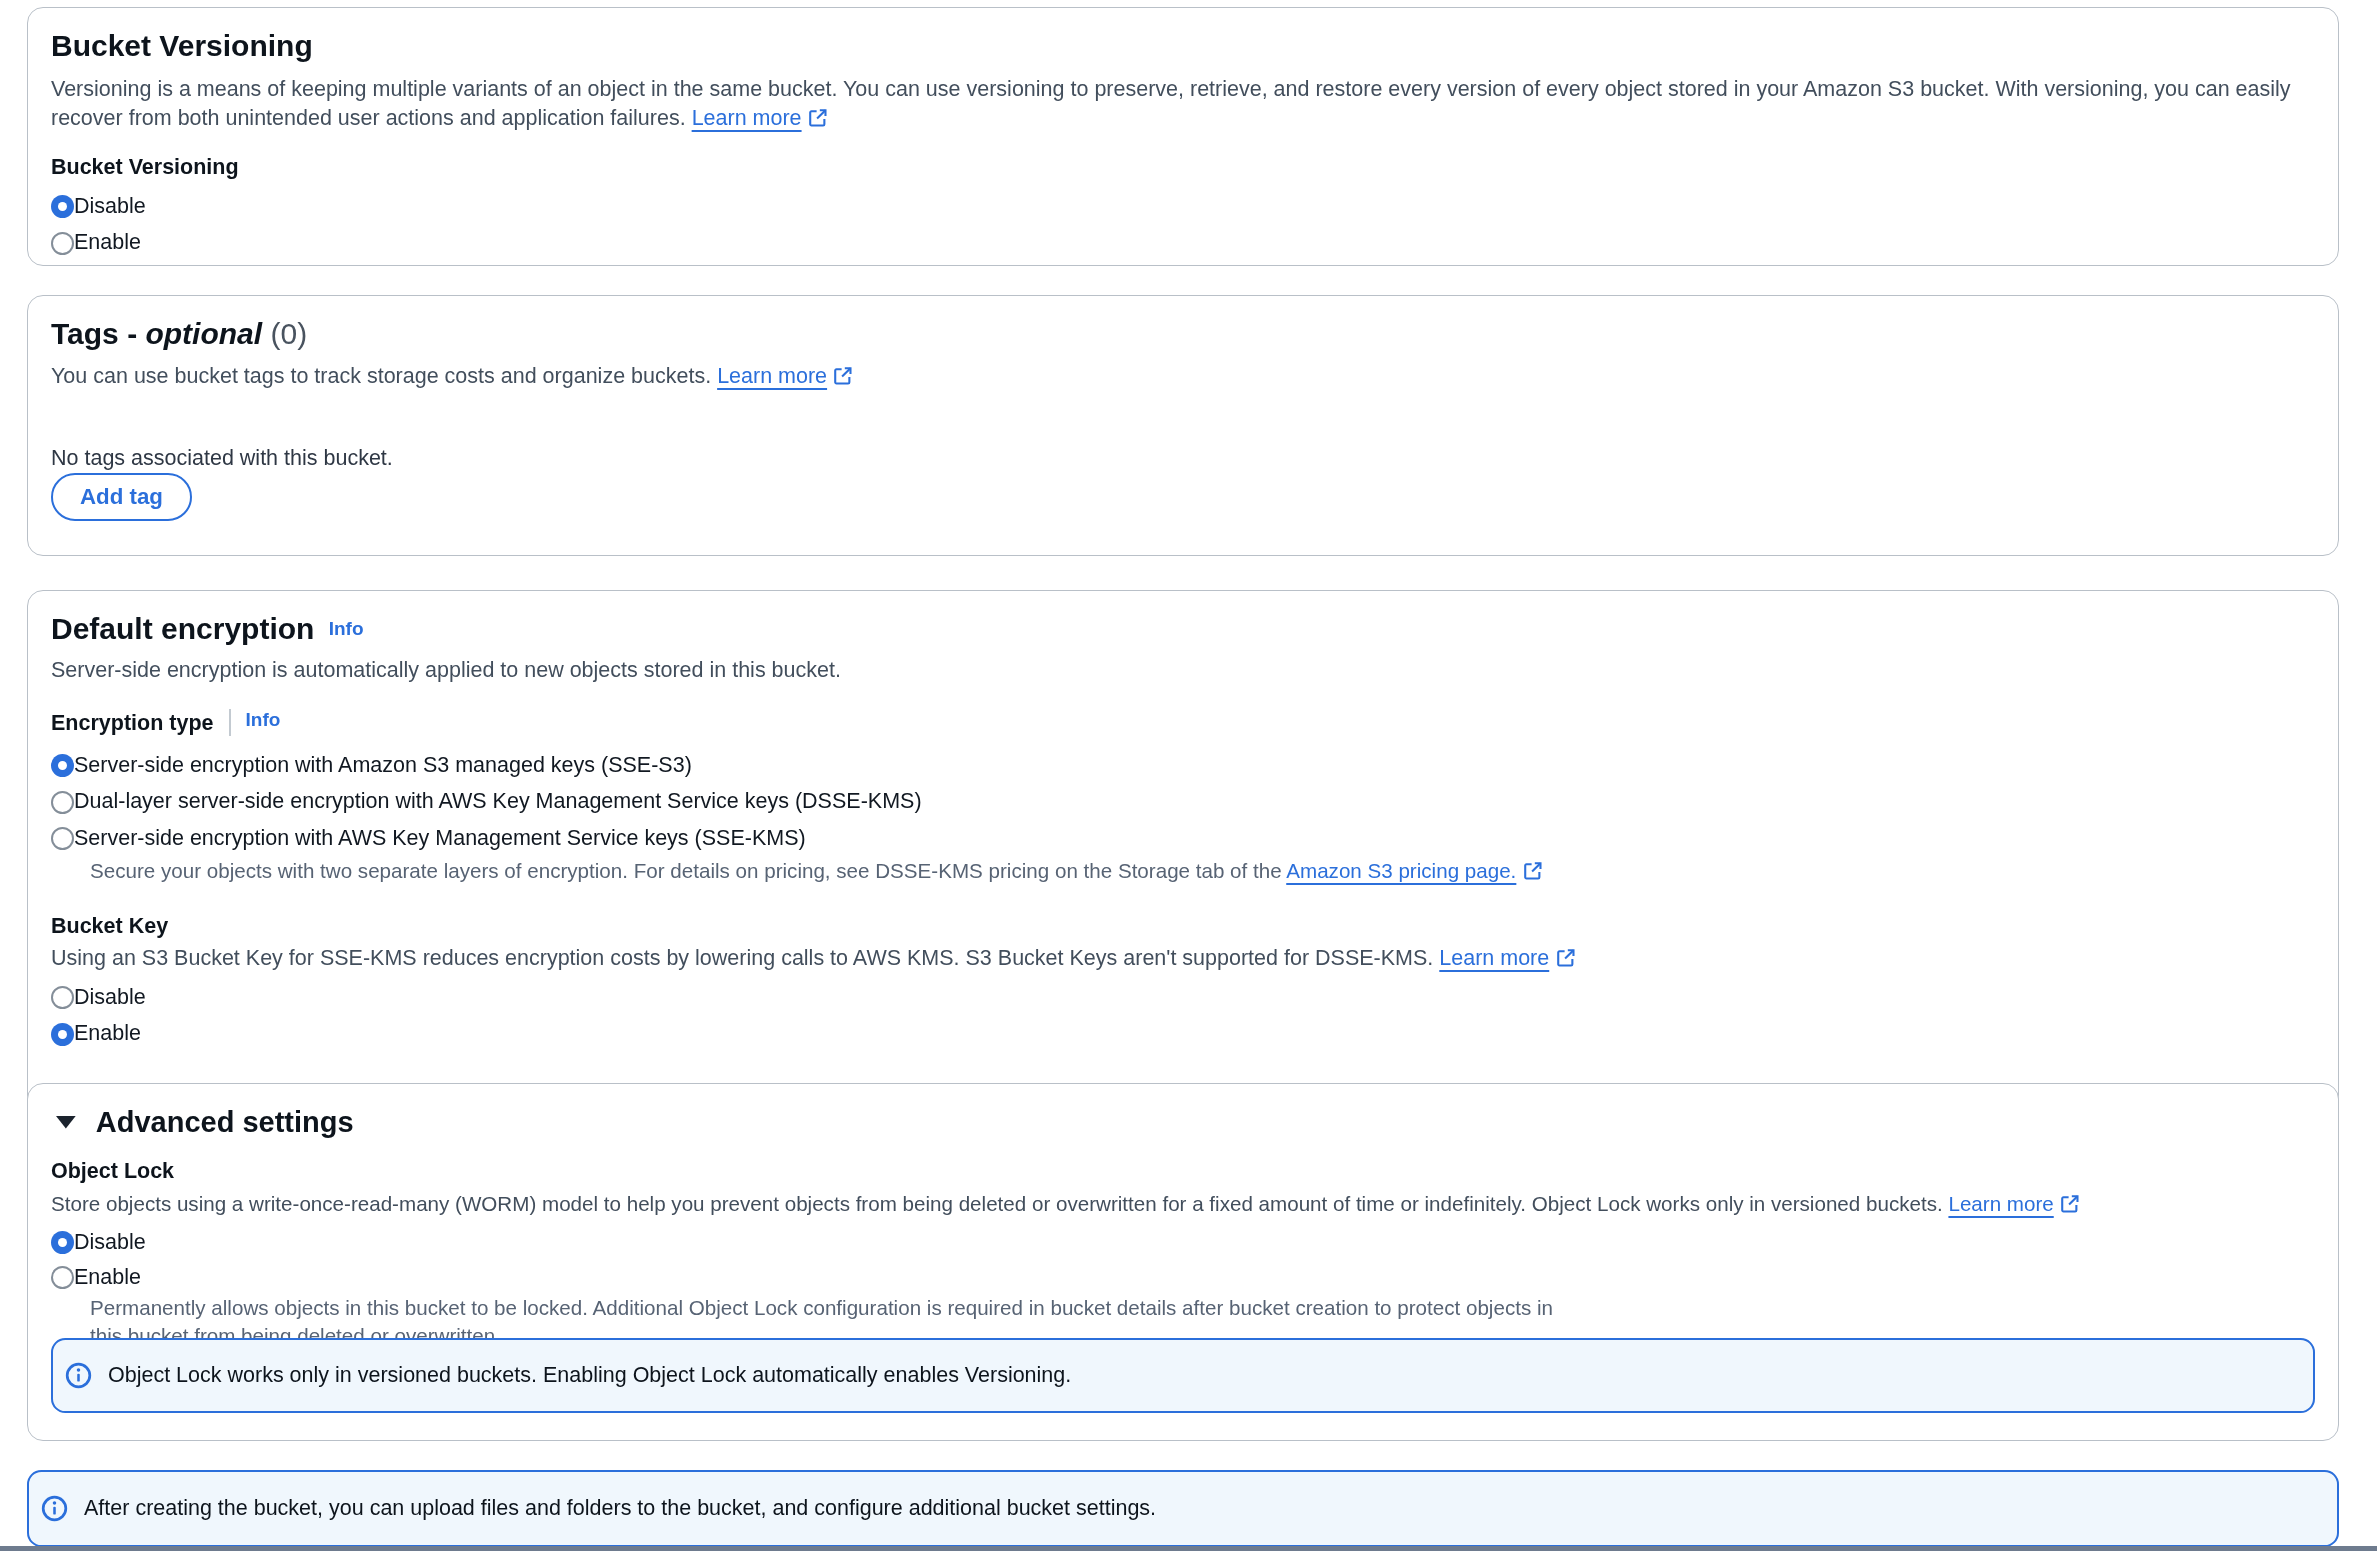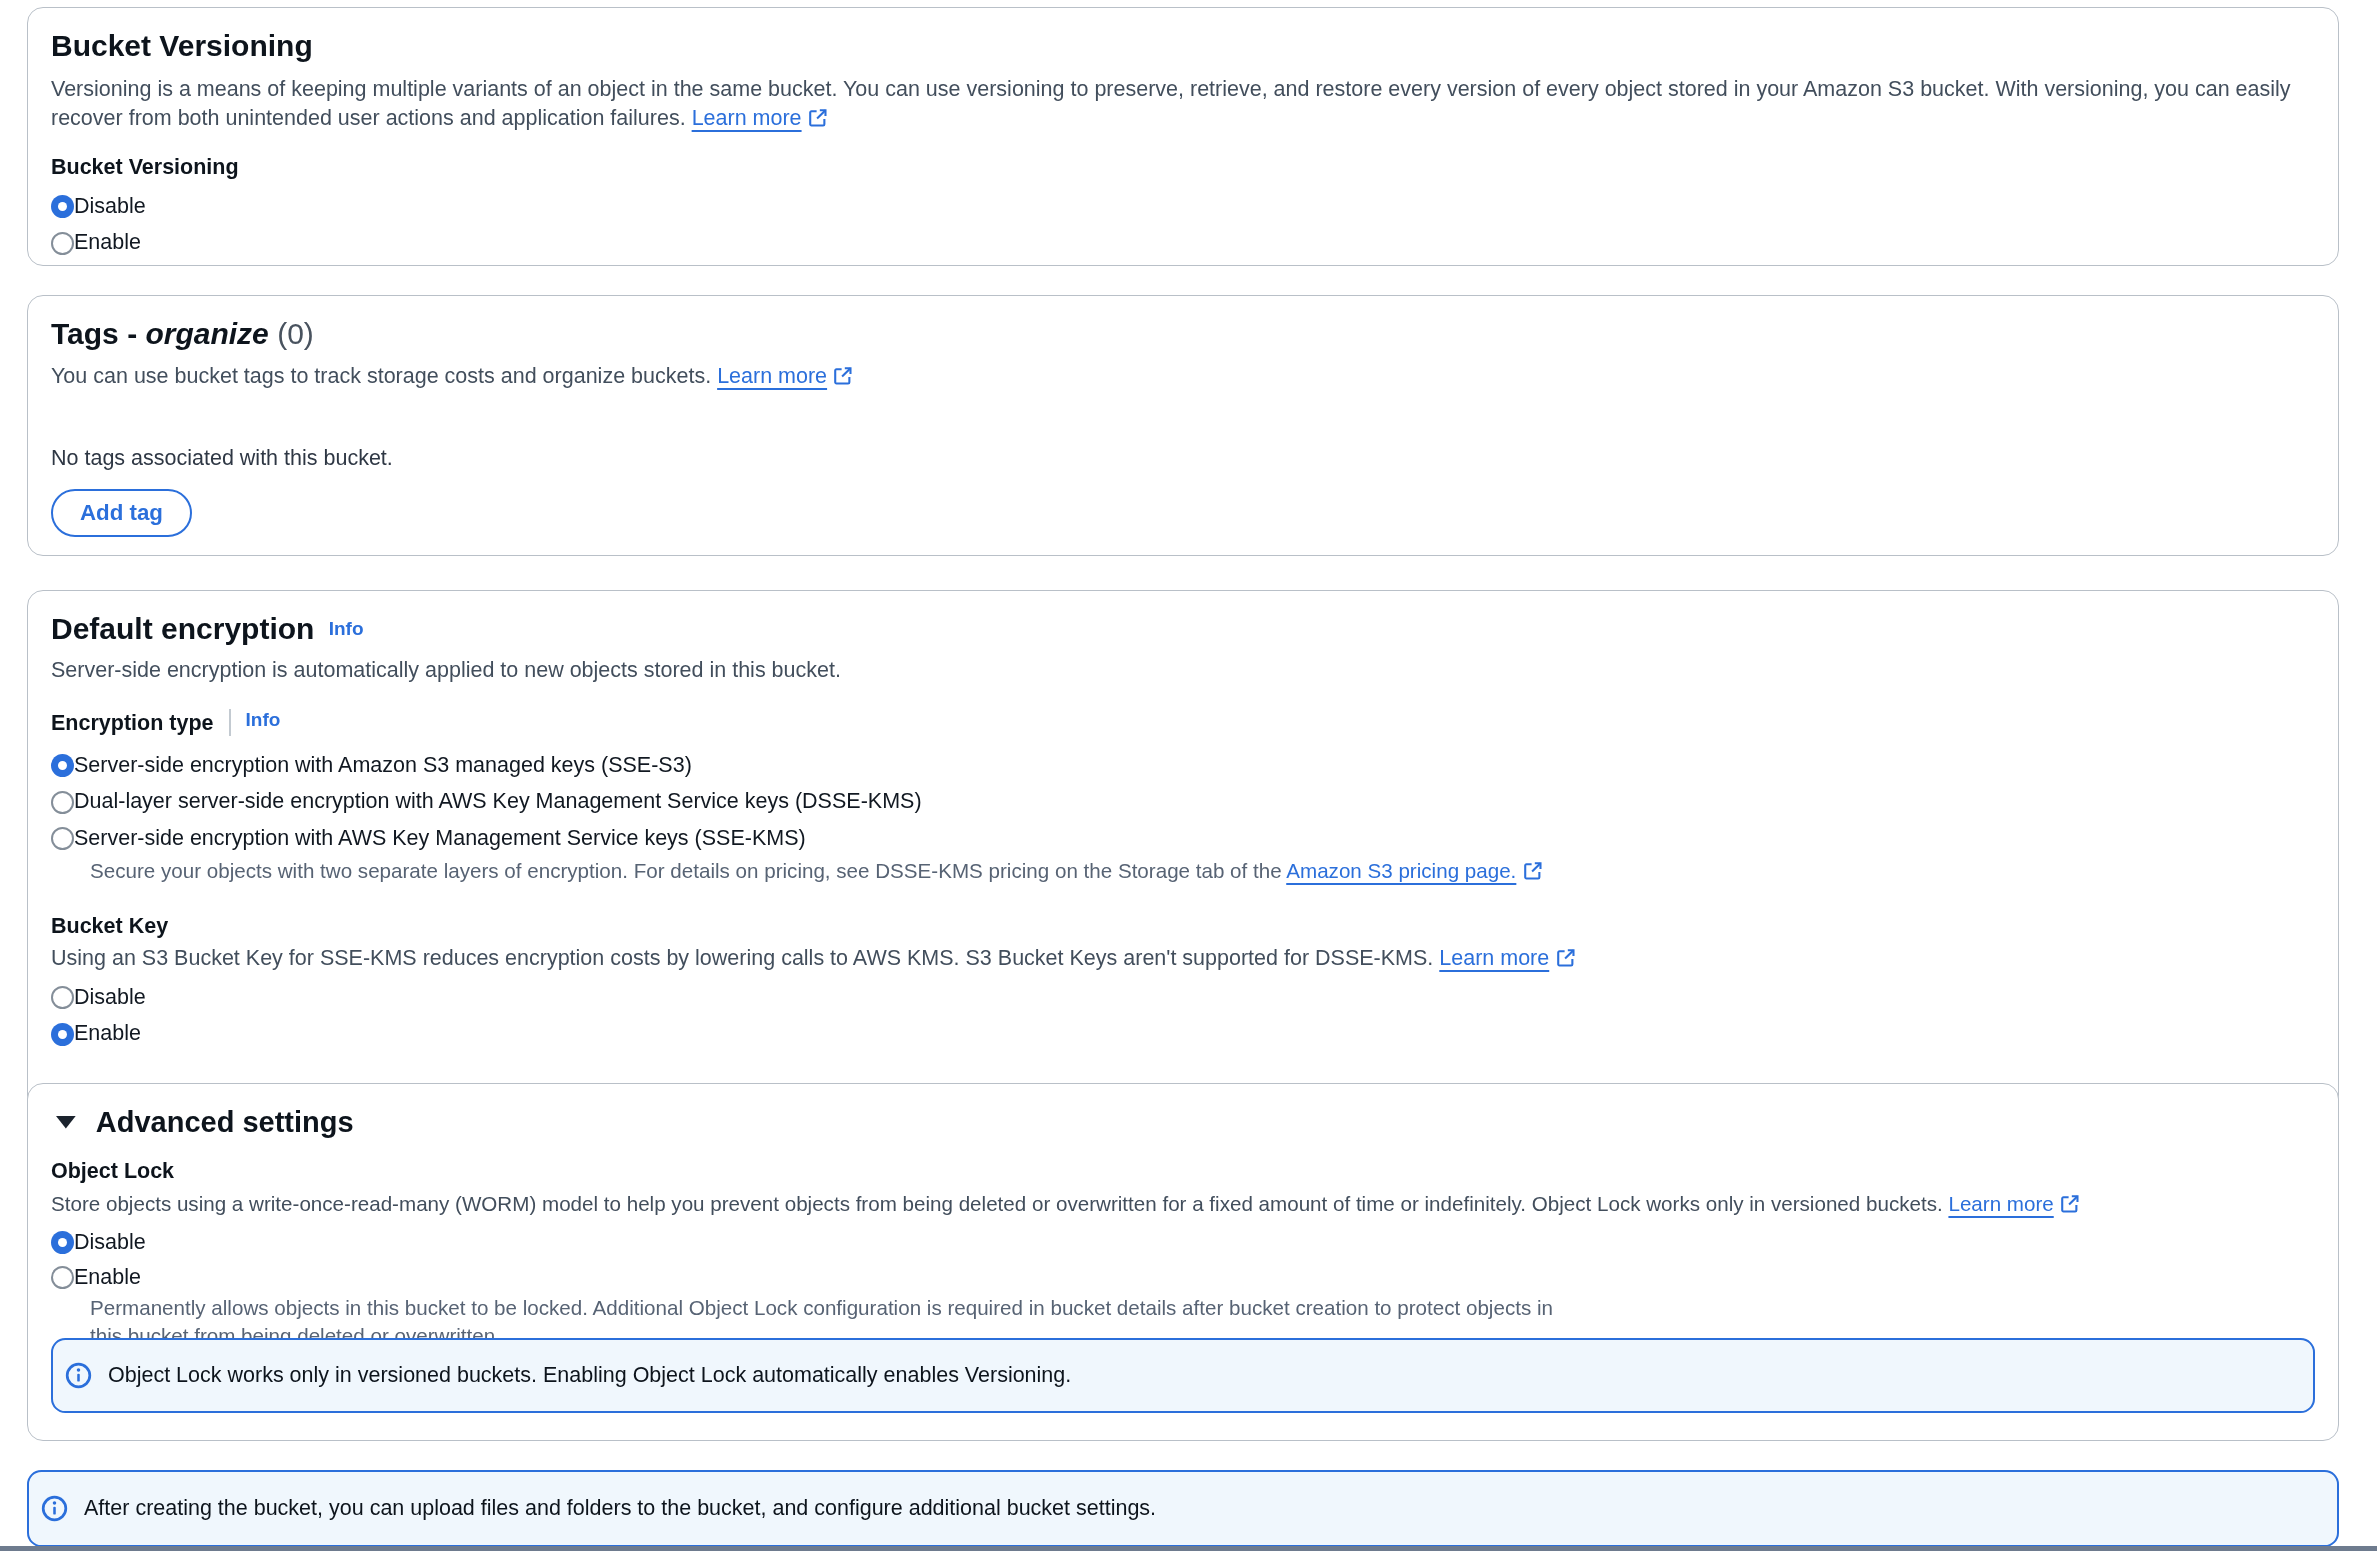--- a/index.html
+++ b/index.html
@@ -33,21 +33,21 @@
   .desc{margin:10.7px 0 0 0;font-size:21.5px;line-height:29.5px;color:var(--body-text);max-width:2261px;}
 
   .link{color:var(--accent);text-decoration:underline;text-decoration-thickness:1.8px;text-underline-offset:4.5px;cursor:pointer;white-space:nowrap;}
   .ext-icon{width:19.7px;height:19.7px;margin-left:6.3px;vertical-align:-2.7px;}
 
   .info-link{font-size:19px;font-weight:700;color:var(--accent);text-decoration:none;margin-left:14.3px;cursor:pointer;vertical-align:3.6px;}
   .vdivider{display:inline-block;width:1.8px;height:27px;background:#c3cad1;margin:0 14.3px 0 16px;vertical-align:-6.3px;}
 
   .field-label{font-size:21.5px;line-height:29.5px;font-weight:700;color:#0d141c;}
   .mt-22{margin-top:19.7px;} .mt-26{margin-top:23px;} .mt-30{margin-top:27px;}
-  .mt-58{margin-top:52px;} .mt-18{margin-top:16px;} .mt-3{margin-top:2.7px;}
+  .mt-58{margin-top:52px;} .mt-18{margin-top:0;} .mt-3{margin-top:2.7px;}
 
   .radio-row{display:flex;align-items:center;gap:0;margin-top:9px;font-size:21.5px;line-height:29.5px;color:#111821;cursor:pointer;}
   .radio-row + .radio-row{margin-top:7.2px;}
   .radio{flex:0 0 auto;width:23px;height:23px;border-radius:50%;border:2.7px solid #848e99;background:#fff;box-sizing:border-box;}
   .radio.checked{border:0;background:var(--accent);position:relative;}
   .radio.checked::after{content:"";position:absolute;left:50%;top:50%;width:9px;height:9px;margin:-4.5px 0 0 -4.5px;border-radius:50%;background:#fff;}
 
   .sub-note{margin:3.6px 0 0 39px;font-size:20.6px;line-height:28px;color:var(--note-text);}
   .note-narrow{max-width:1484px;}
 
@@ -85,21 +85,21 @@
     <span class="radio checked"></span>
     <span>Disable</span>
   </div>
   <div class="radio-row">
     <span class="radio"></span>
     <span>Enable</span>
   </div>
 </section>
 
 <section class="card" id="card-tags">
-  <h2 class="card-title"><span>Tags - </span><span class="title-italic">organize</span> <span class="title-count">(0)</span></h2>
+  <h2 class="card-title"><span>Tags - </span><span class="title-italic">optional</span> <span class="title-count">(0)</span></h2>
   <p class="desc" style="margin-top:10.7px"><span>You can use bucket tags to track storage costs and organize buckets.</span>
     <a class="link"><span>Learn more</span><svg class="ext-icon" viewBox="0 0 16 16" fill="none" stroke="#2b6fdb" stroke-width="1.7">
           <path d="M13.3 9v4.2a1 1 0 0 1-1 1H2.8a1 1 0 0 1-1-1V3.7a1 1 0 0 1 1-1H7"></path>
           <path d="M9.6 1.8h4.6v4.6"></path>
           <path d="M14.2 1.8 7.4 8.6"></path>
         </svg></a>
   </p>
   <div class="desc mt-58" style="color:#2e3744">No tags associated with this bucket.</div>
   <button class="btn mt-18">Add tag</button>
 </section>

